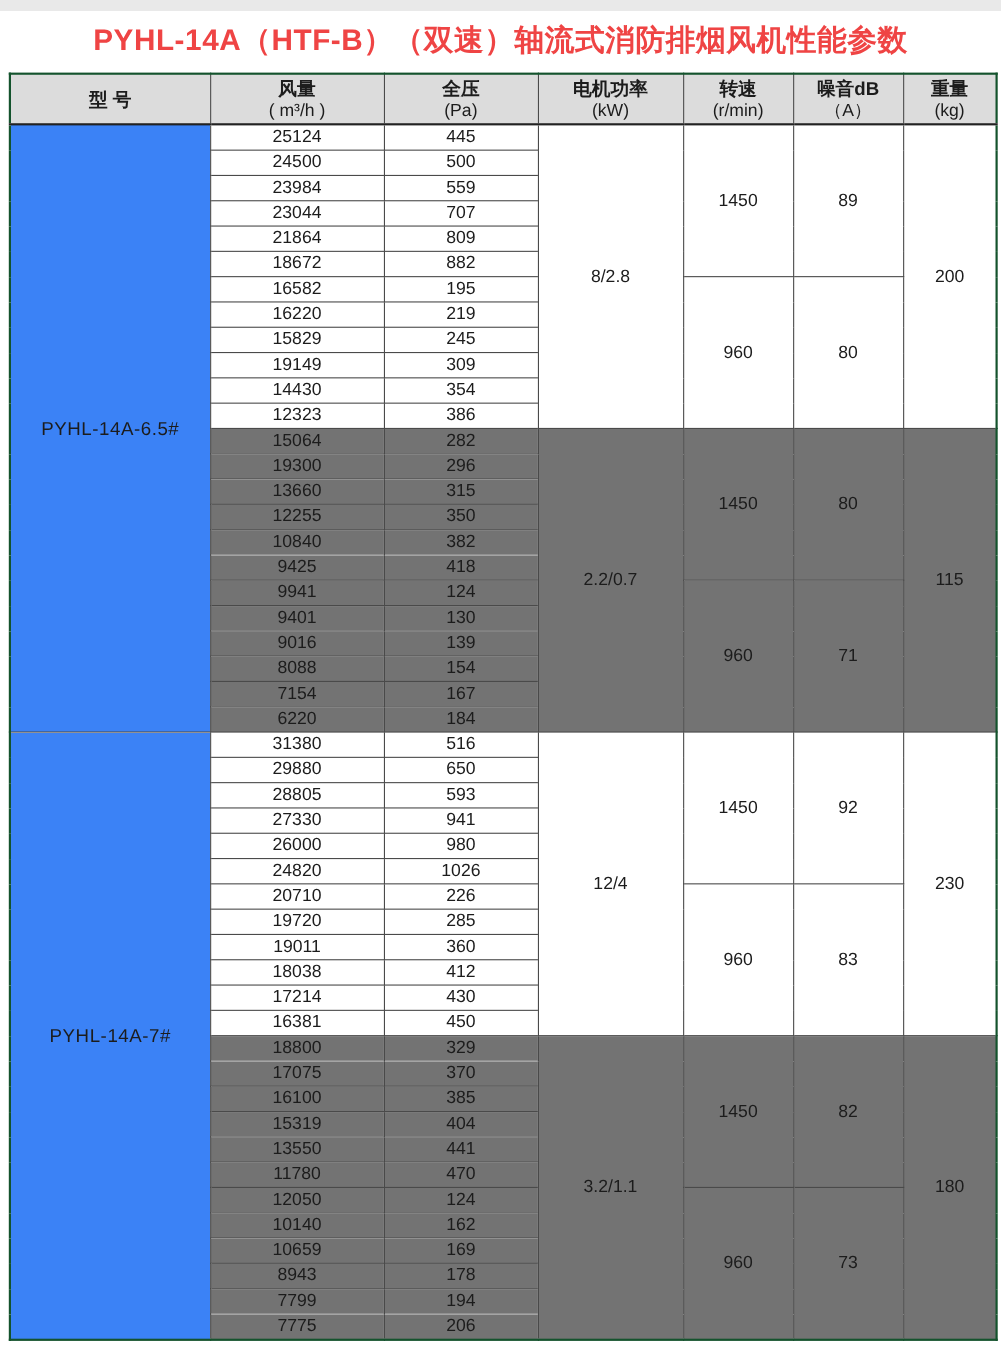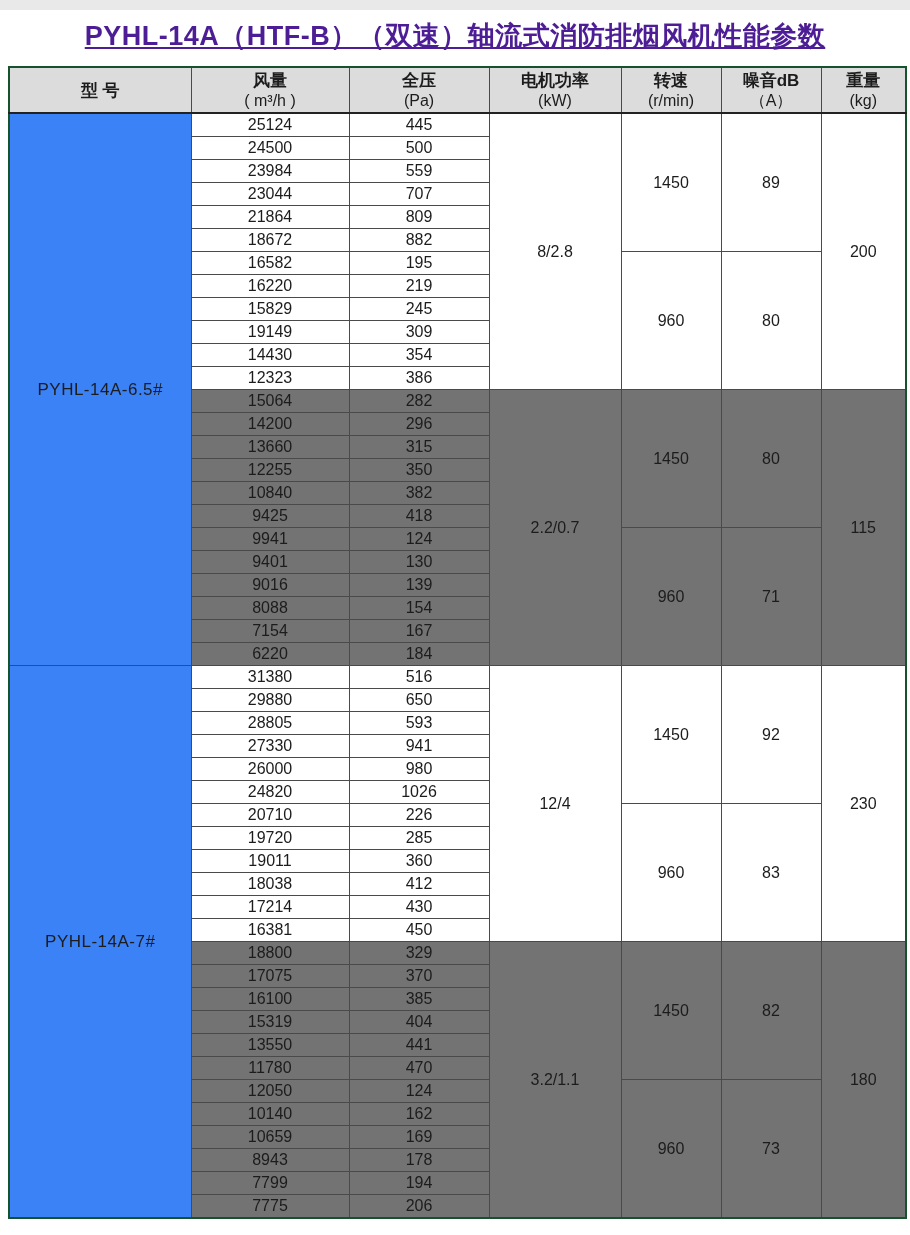--- a/index.html
+++ b/index.html
@@ -14,22 +14,21 @@
     width: 910px; height: 10px;
     background: #e9e9e9;
   }
   h1.page-title {
     margin: 9px 0 0 0;
     text-align: center;
     font-size: 27px;
     font-weight: bold;
     letter-spacing: 0.5px;
     line-height: 34px;
-    color: #4c1d95;
-    text-decoration: underline;
+    color: #ef4444;
   }
   table.spec {
     border-collapse: collapse;
     table-layout: fixed;
     width: 895px;
     margin: 13px 0 0 8px;
     border: 2px solid #14532d;
   }
   .spec th, .spec td {
     border: 1px solid #4a4a4a;
@@ -166,21 +165,21 @@
       </tr>
       <tr>
         <td class="shaded">15064</td>
         <td class="shaded">282</td>
         <td rowspan="12" class="shaded">2.2/0.7</td>
         <td rowspan="6" class="shaded">1450</td>
         <td rowspan="6" class="shaded">80</td>
         <td rowspan="12" class="shaded">115</td>
       </tr>
       <tr>
-        <td class="shaded">14200</td>
+        <td class="shaded">19300</td>
         <td class="shaded">296</td>
       </tr>
       <tr>
         <td class="shaded">13660</td>
         <td class="shaded">315</td>
       </tr>
       <tr>
         <td class="shaded">12255</td>
         <td class="shaded">350</td>
       </tr>

